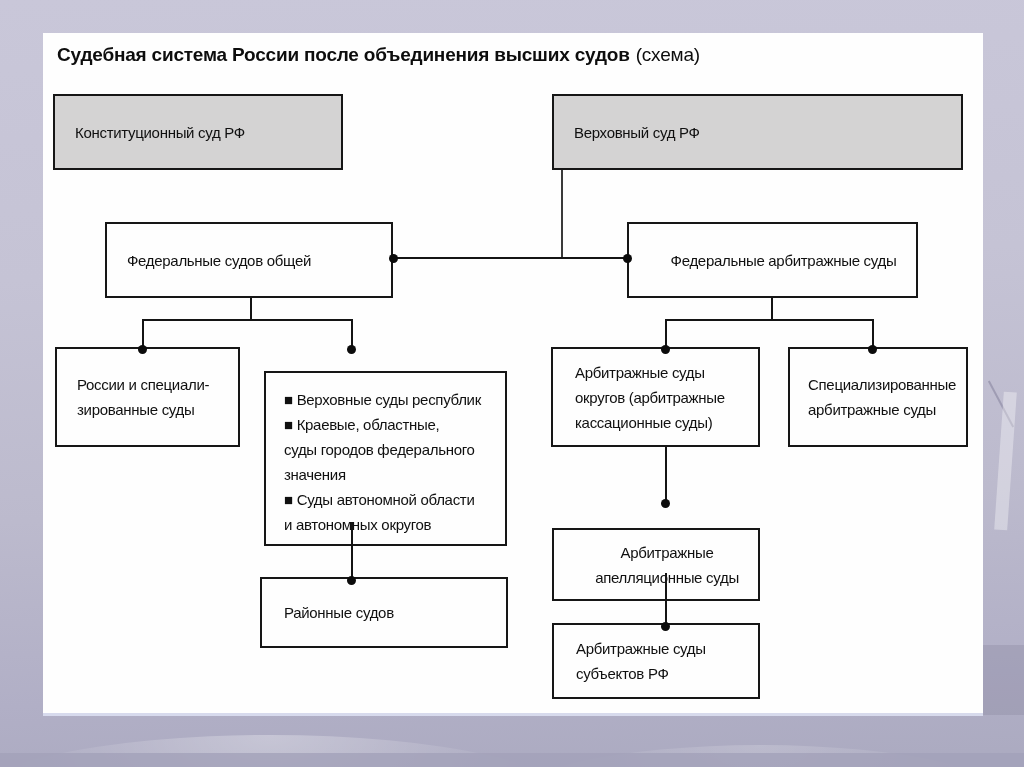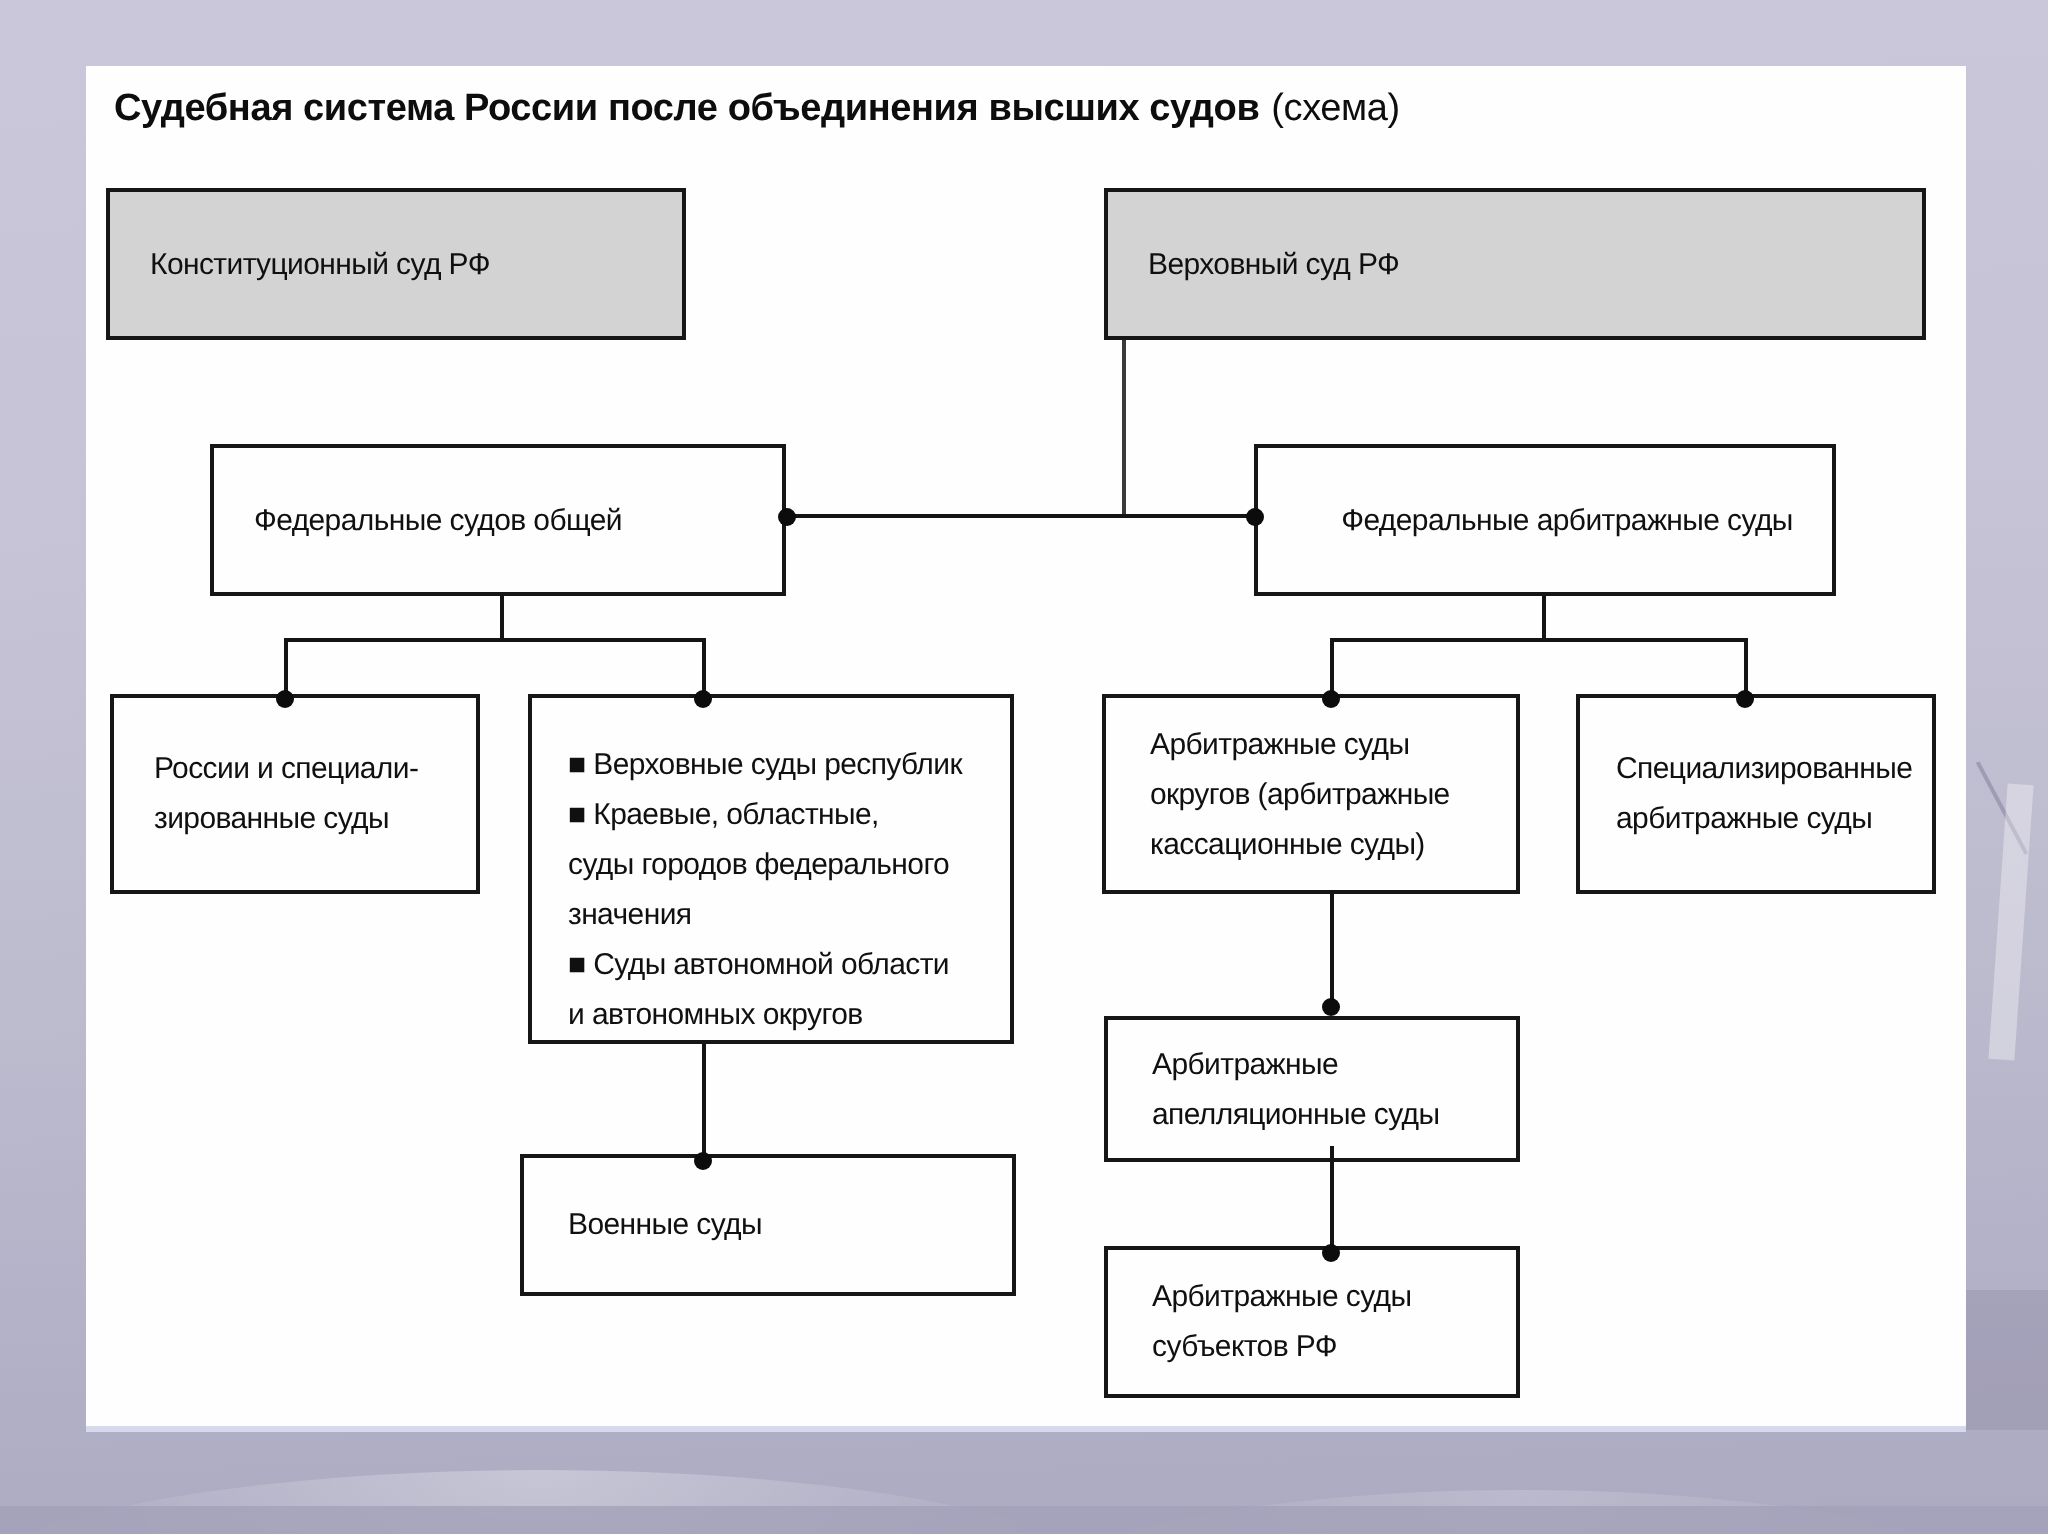--- a/index.html
+++ b/index.html
@@ -23,21 +23,21 @@
 
   .panel{position:absolute;left:43px;top:33px;width:940px;height:680px;background:#fefefe;
     box-shadow:0 3px 0 rgba(222,226,243,.85);}
 
   .diagram-title{position:absolute;left:57px;top:44px;font-size:19px;font-weight:bold;color:#0d0d0d;letter-spacing:-0.2px;white-space:nowrap;}
   .diagram-title .light{font-weight:normal;margin-left:6px;}
 
   .node{position:absolute;border:2px solid #161616;background:#fefefe;display:flex;flex-direction:column;justify-content:center;box-sizing:border-box;color:#101010;}
   .node.gray{background:#d4d3d3;}
   .node .ln{font-size:15px;line-height:25px;letter-spacing:-0.3px;white-space:nowrap;}
-  .node.list{justify-content:flex-end;padding-top:14px;}
+  .node.list{justify-content:flex-start;padding-top:14px;margin-top:24px;}
 
   .wire{position:absolute;background:#141414;}
   .wire.soft{background:#3a3a3a;}
   .dot{position:absolute;width:9px;height:9px;border-radius:50%;background:#0c0c0c;}
 </style>
 </head>
 <body>
 
 <div class="canvas">
 
@@ -89,24 +89,24 @@
     <div class="ln">округов (арбитражные</div>
     <div class="ln">кассационные суды)</div>
   </div>
 
   <div class="node" style="left:788px;top:347px;width:180px;height:100px;padding-left:18px;">
     <div class="ln">Специализированные</div>
     <div class="ln">арбитражные суды</div>
   </div>
 
   <div class="node" style="left:260px;top:577px;width:248px;height:71px;padding-left:22px;">
-    <div class="ln">Военные суды</div>
+    <div class="ln">Районные судов</div>
   </div>
 
-  <div class="node" style="left:552px;top:508px;width:208px;height:73px;padding-left:22px;">
+  <div class="node" style="left:552px;top:528px;width:208px;height:73px;padding-left:22px;align-items:center;">
     <div class="ln">Арбитражные</div>
     <div class="ln">апелляционные суды</div>
   </div>
 
   <div class="node" style="left:552px;top:623px;width:208px;height:76px;padding-left:22px;">
     <div class="ln">Арбитражные суды</div>
     <div class="ln">субъектов РФ</div>
   </div>
 
   <div class="wire soft" style="left:561px;top:170px;width:2px;height:89px;"></div>

